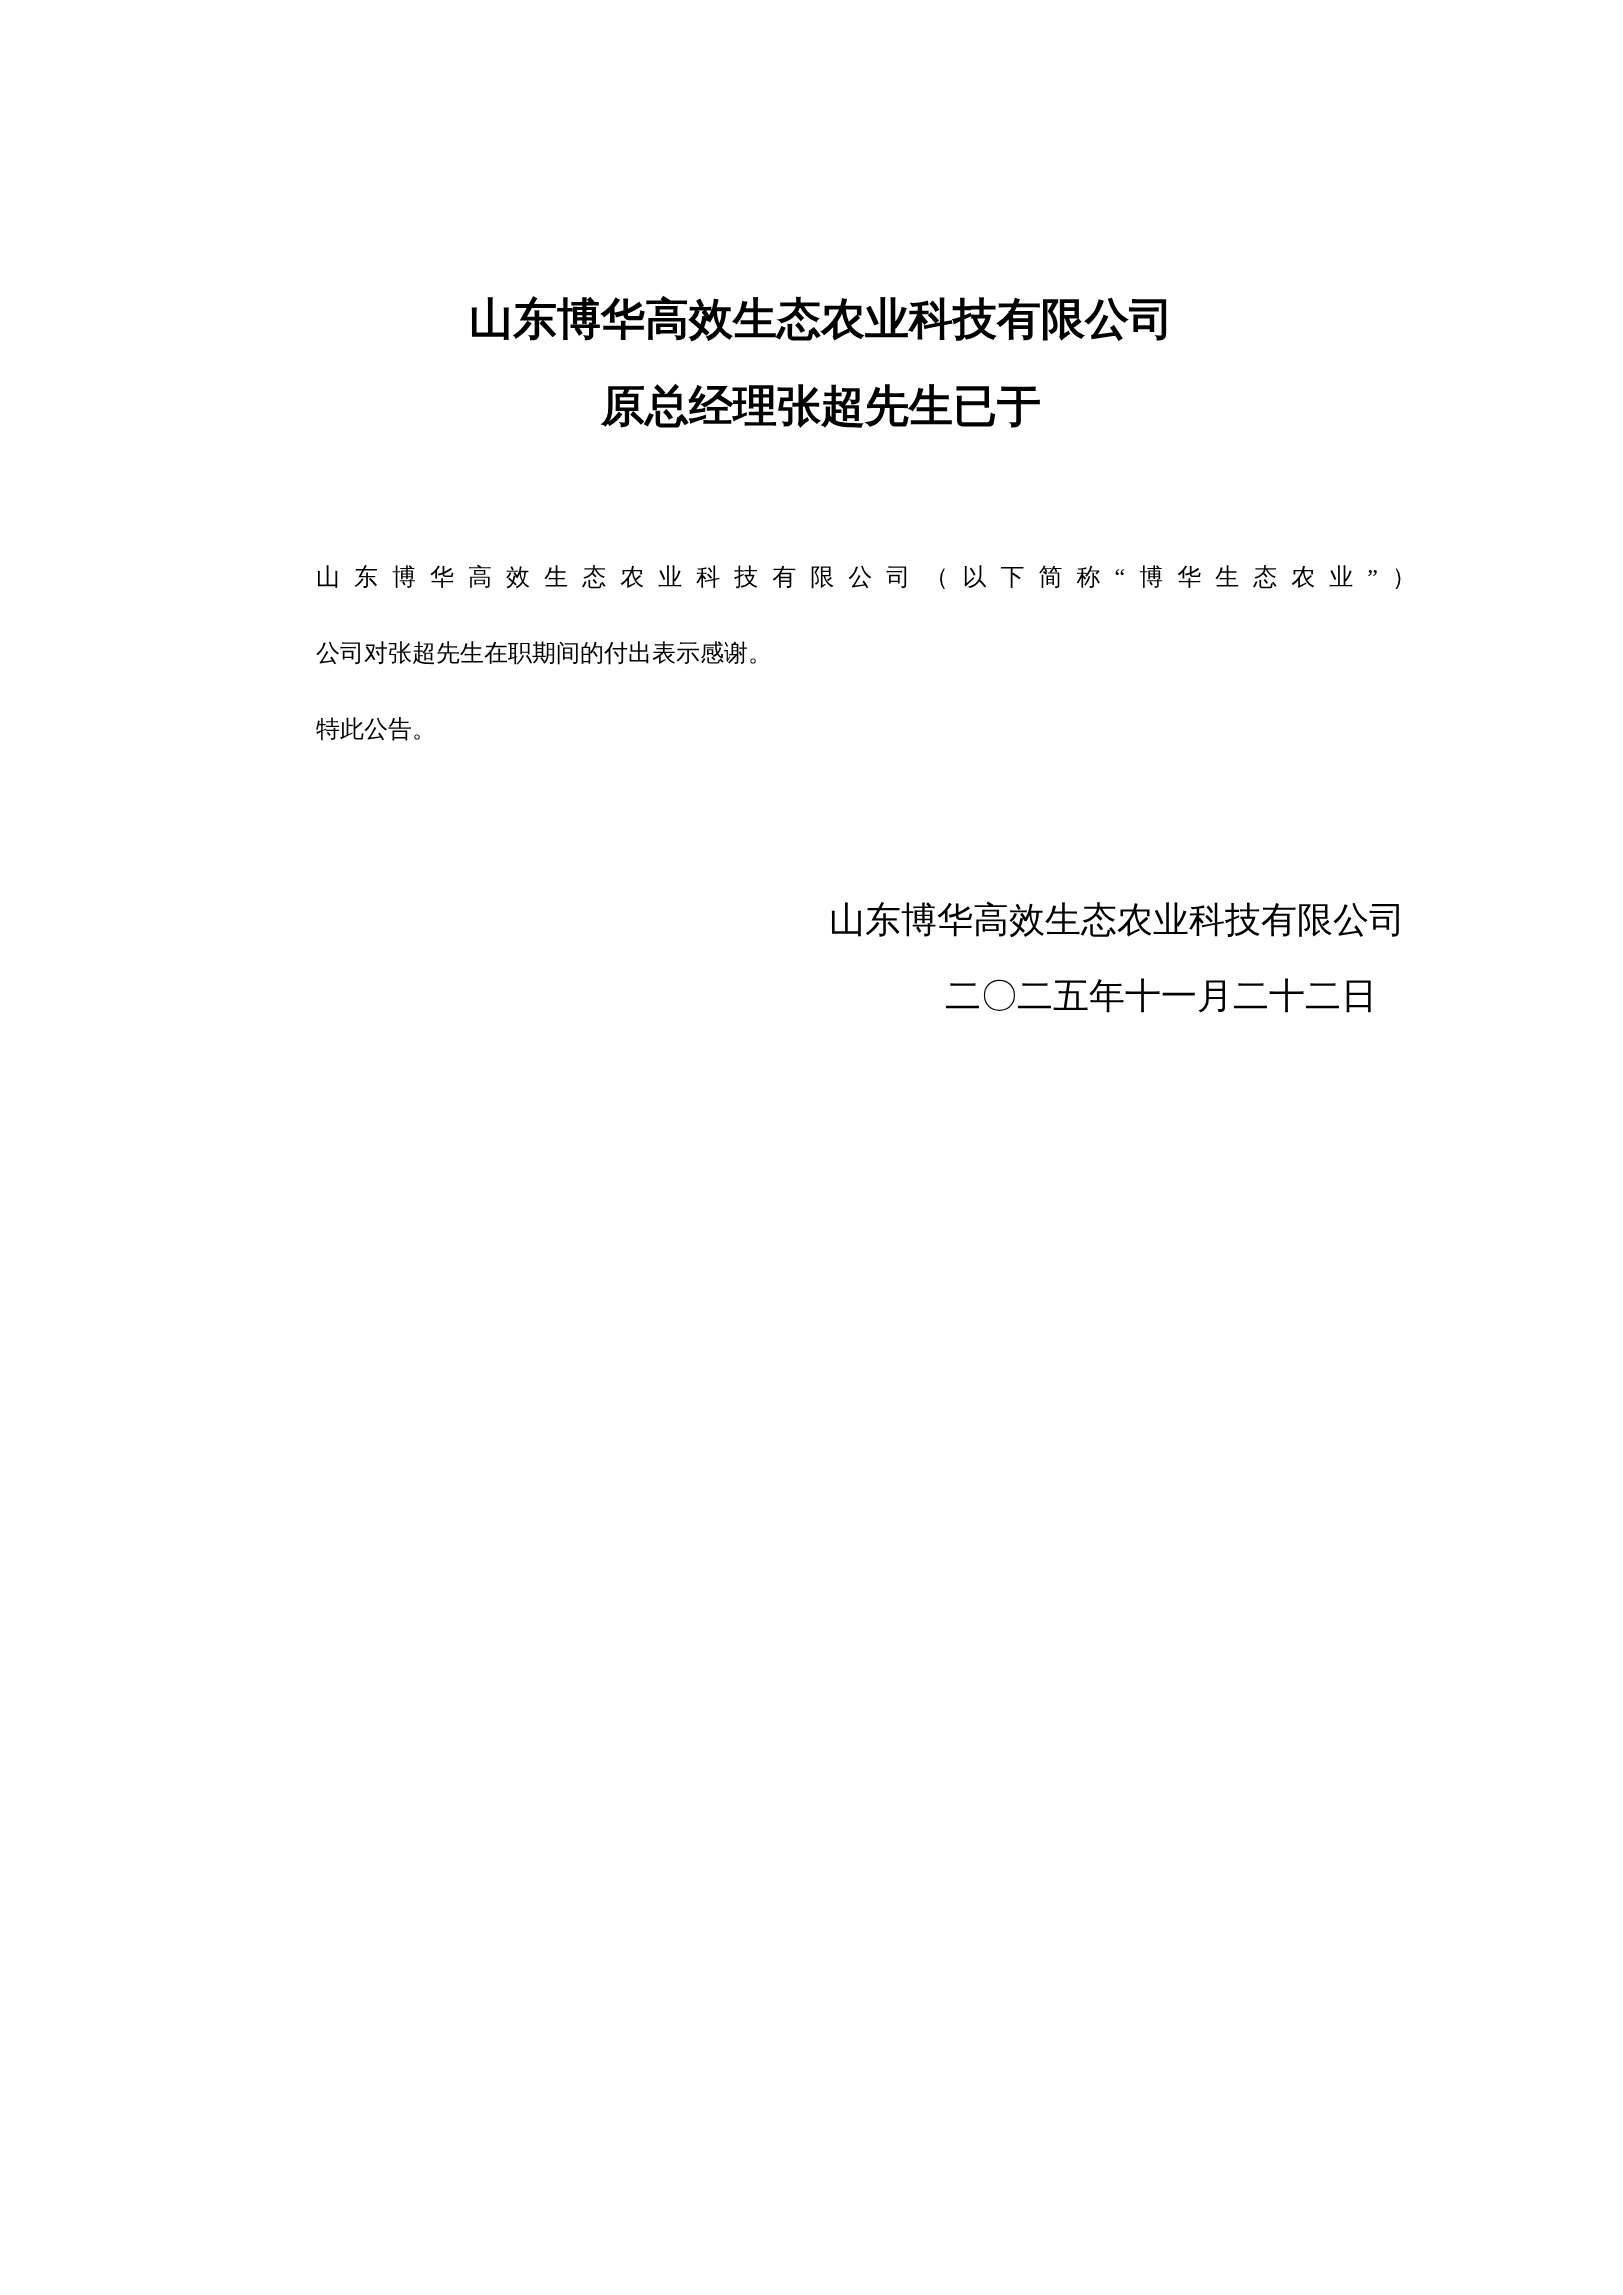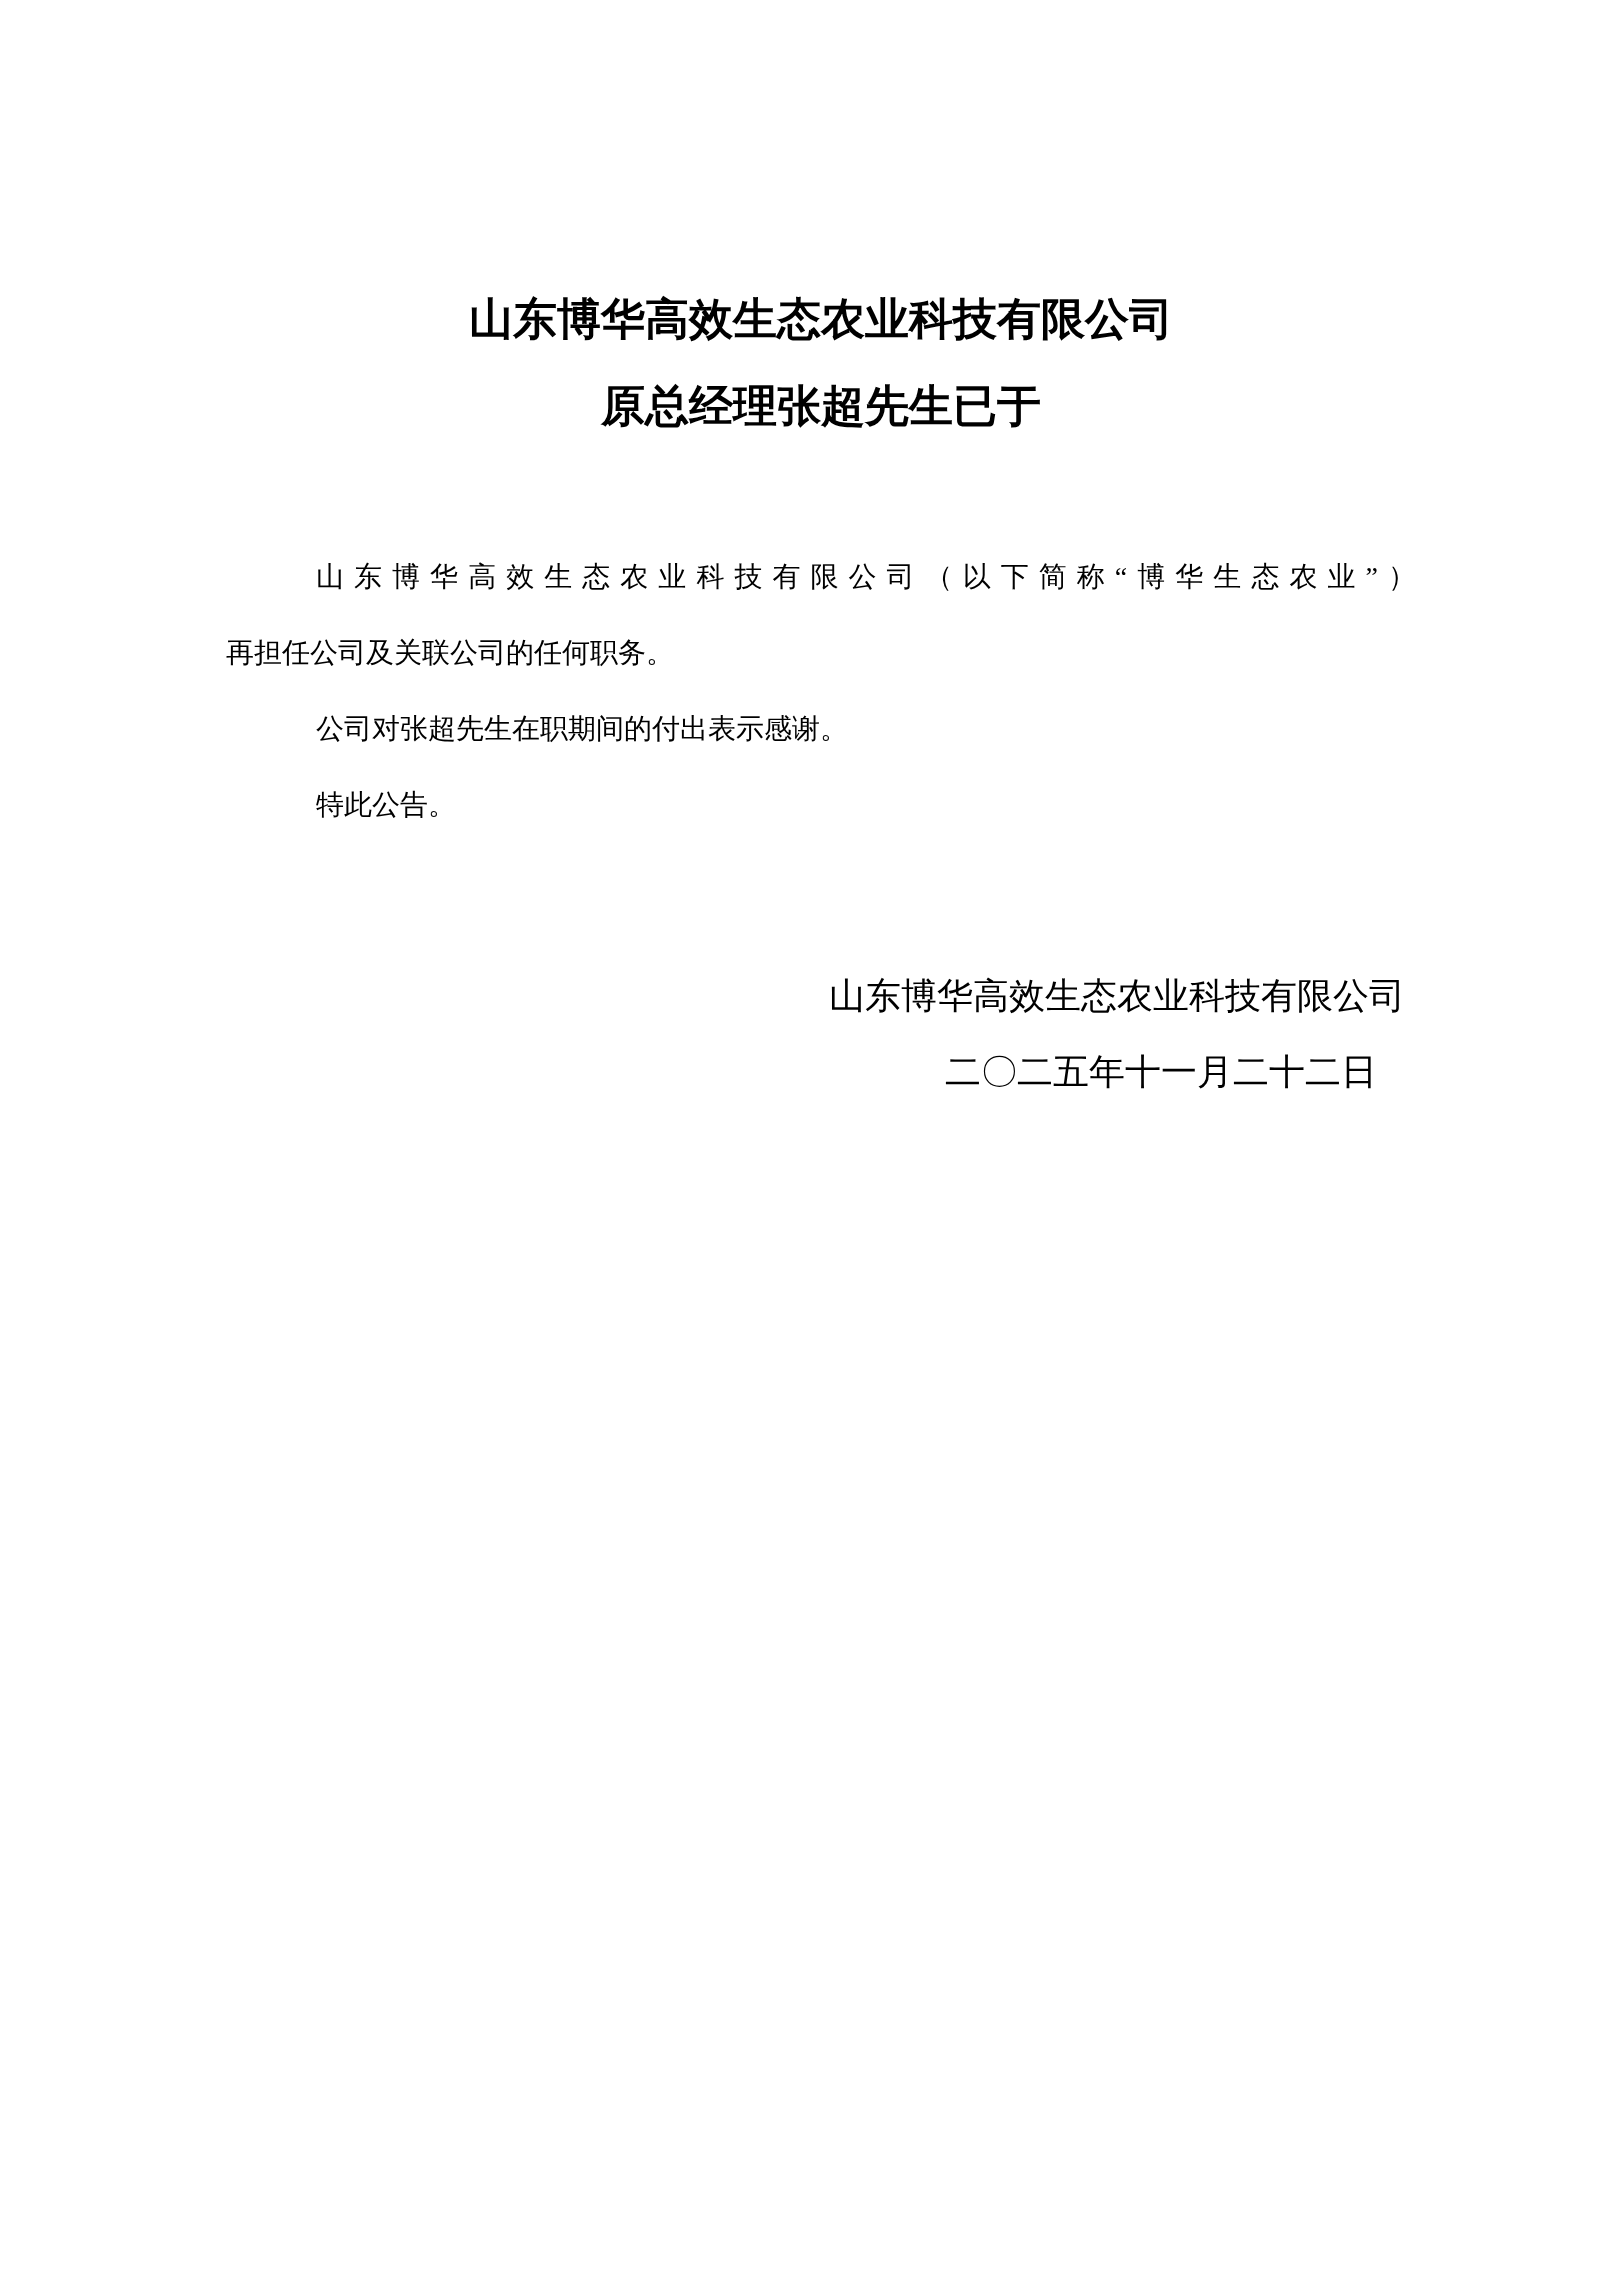--- a/index.html
+++ b/index.html
@@ -23,21 +23,21 @@
   .title-line {
     font-family: "Liberation Sans", "DejaVu Sans", sans-serif;
     font-weight: 700;
     font-size: 44px;
     line-height: 87px;
     text-align: center;
     white-space: nowrap;
   }
   .body-text {
     font-family: "Liberation Serif", "DejaVu Serif", serif;
-    font-size: 28px;
+    font-size: 24px;
     line-height: 76px;
   }
   .para {
     margin: 0;
   }
   .line {
     min-height: 76px;
   }
   .line.first {
     text-indent: 90px;
@@ -67,21 +67,20 @@
 
   <div class="title-block">
     <div class="title-line">山东博华高效生态农业科技有限公司</div>
     <div class="title-line">原总经理张超先生已于</div>
   </div>
 
   <div class="body-text">
 
     <div class="para">
       <div class="line first fill">山东博华高效生态农业科技有限公司（以下简称“博华生态农业”）</div>
-      <div class="line">再担任公司及关联公司的任何职务。</div>
     </div>
 
     <div class="para line first">公司对张超先生在职期间的付出表示感谢。</div>
 
     <div class="para line first">特此公告。</div>
 
   </div>
 
   <div class="signature">
     <div class="sig-company">山东博华高效生态农业科技有限公司</div>

